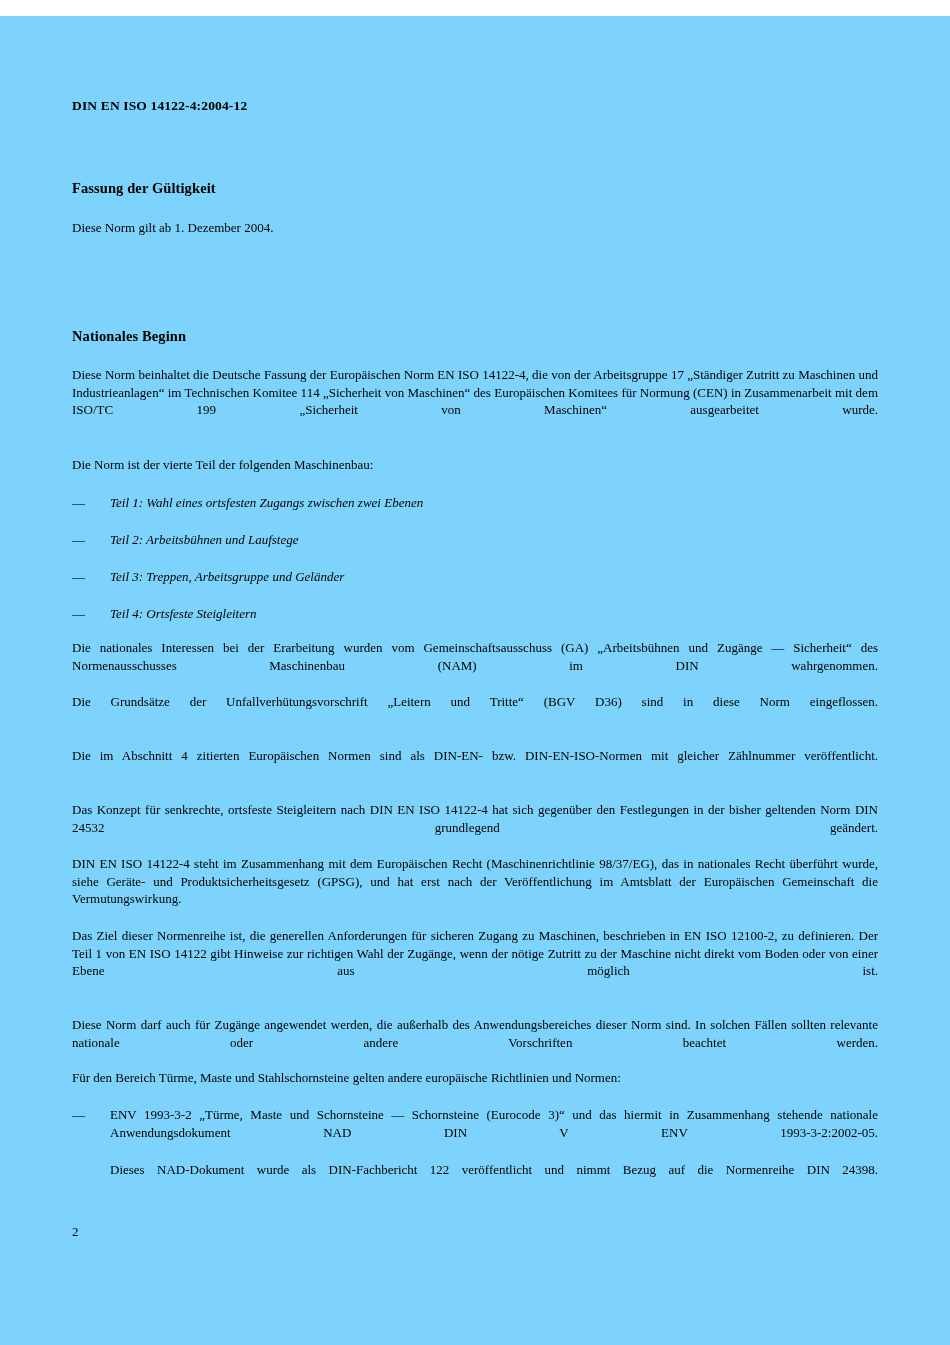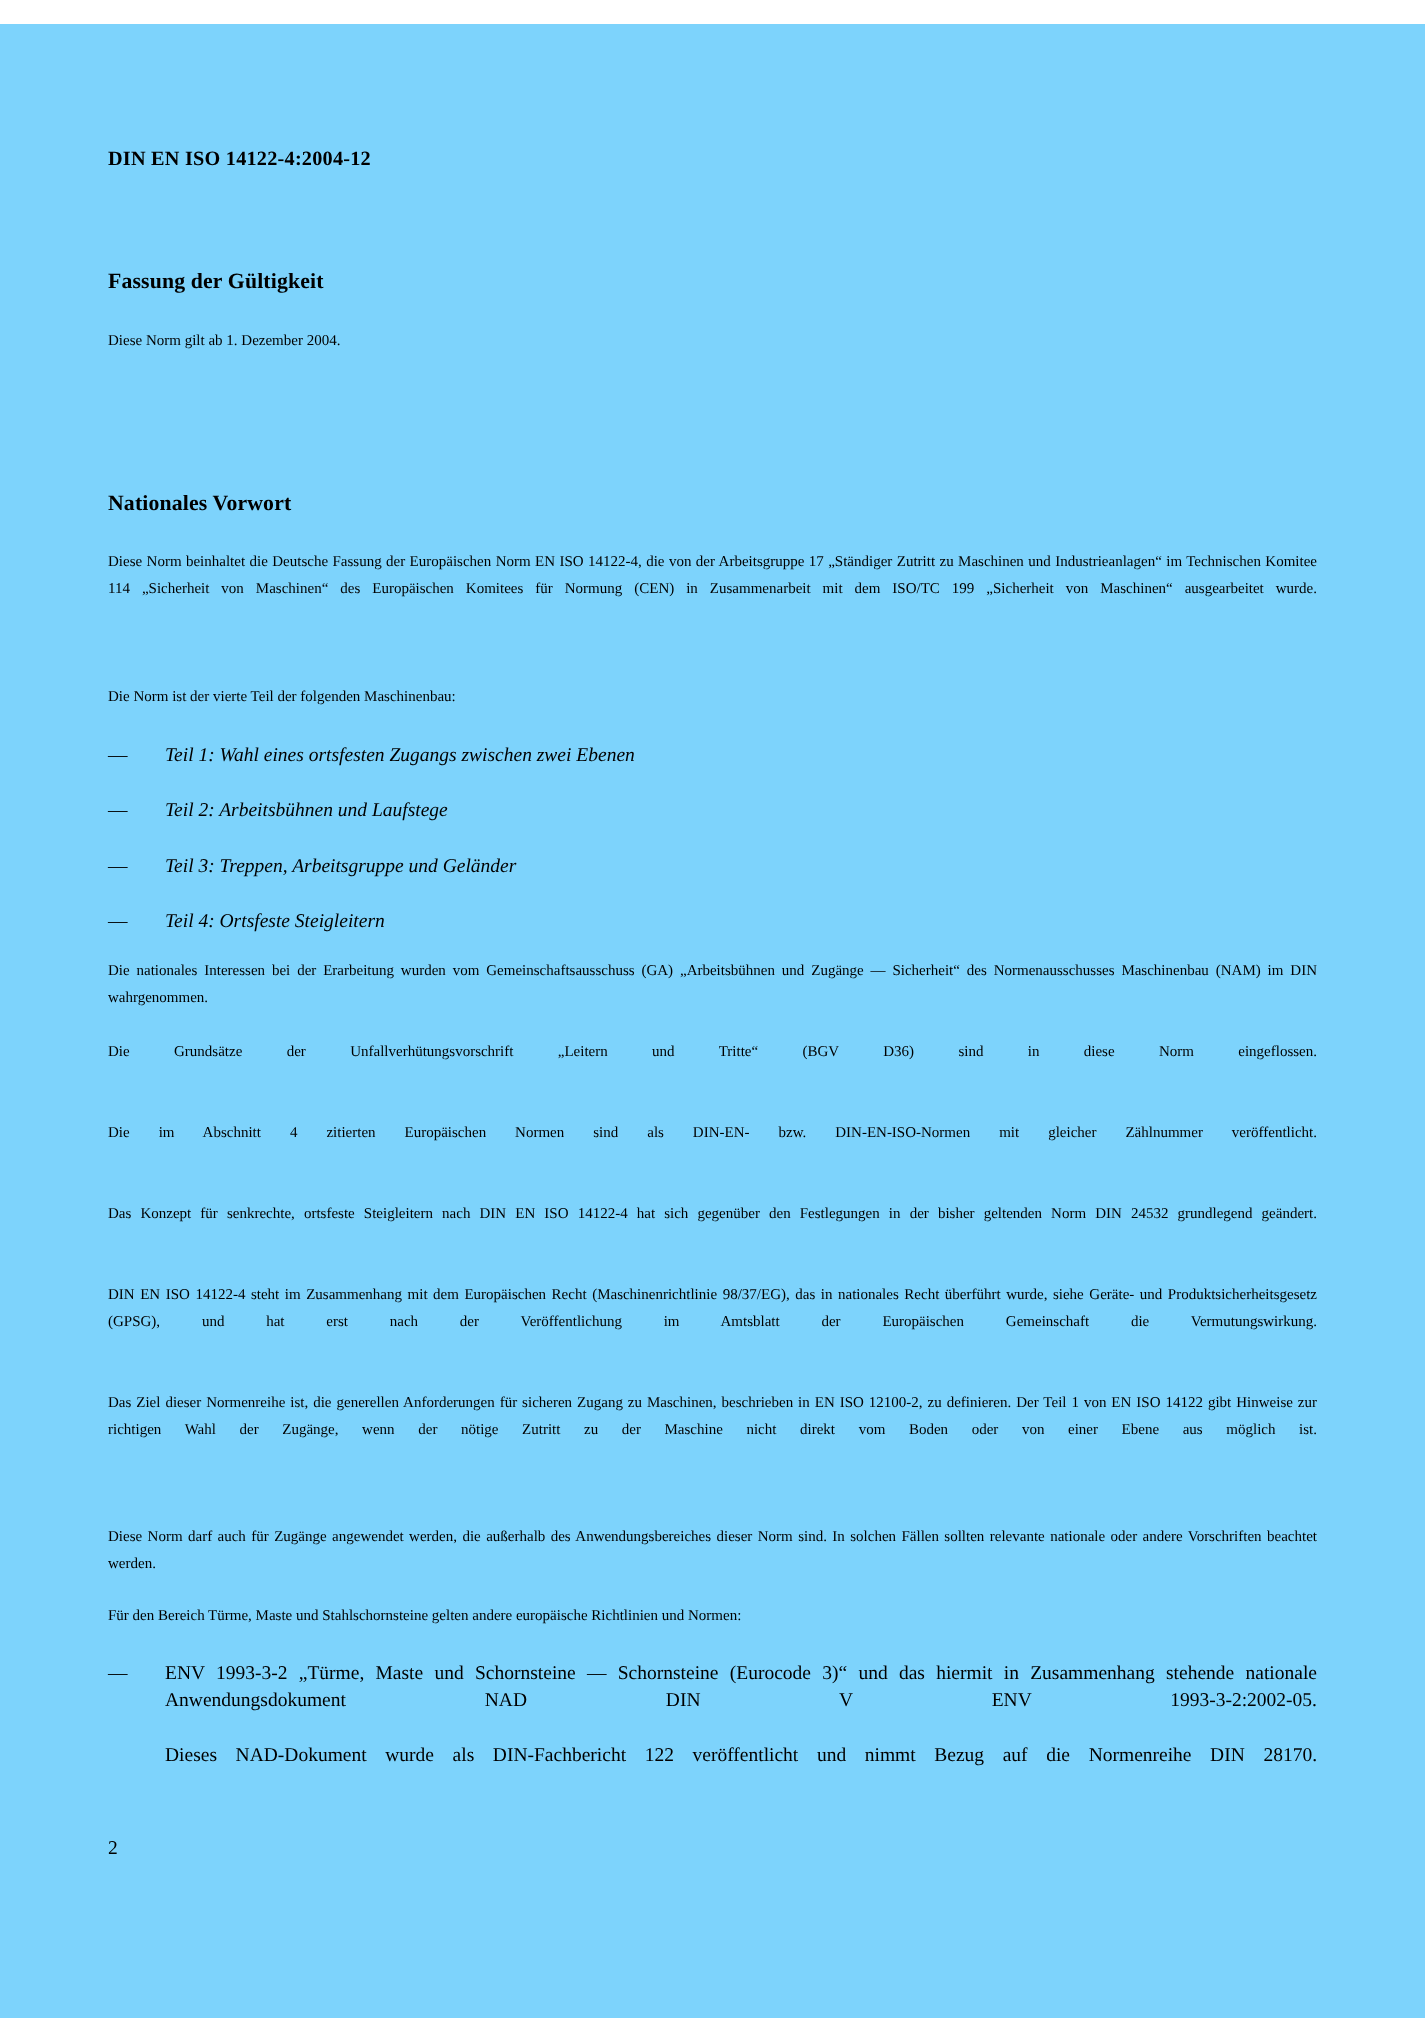--- a/index.html
+++ b/index.html
@@ -47,21 +47,21 @@
   }
 
   .h-validity  { position: absolute; left: 0; top: 164px; }
   .h-foreword  { position: absolute; left: 0; top: 312px; }
 
   
   .para {
     position: absolute;
     left: 0;
     width: 806px;
-    font-size: 10px;
+    font-size: 13px;
     line-height: 17.6px;
     text-align: justify;
     text-justify: inter-word;
     hyphens: none;
   }
   .para.left-align { text-align: left; }
 
   
   .para::after {
     content: "";
@@ -130,21 +130,21 @@
 
 <div class="page">
   <div class="content">
 
     <div class="doc-id">DIN EN ISO 14122-4:2004-12</div>
 
     <div class="heading h-validity">Fassung der Gültigkeit</div>
 
     <div class="para left-align no-stretch" style="top:203px;">Diese Norm gilt ab 1. Dezember 2004.</div>
 
-    <div class="heading h-foreword">Nationales Vorwort</div>
+    <div class="heading h-foreword">Nationales Beginn</div>
 
     <div class="para" style="top:350px;">Diese Norm beinhaltet die Deutsche Fassung der Europäischen Norm EN ISO 14122-4, die von der Arbeitsgruppe 17 „Ständiger Zutritt zu Maschinen und Industrieanlagen“ im Technischen Komitee 114 „Sicherheit von Maschinen“ des Europäischen Komitees für Normung (CEN) in Zusammenarbeit mit dem ISO/TC 199 „Sicherheit von Maschinen“ ausgearbeitet wurde.</div>
 
     <div class="para left-align no-stretch" style="top:440px;">Die Norm ist der vierte Teil der folgenden Maschinenbau:</div>
 
     <div class="dash-item" style="top:478px;">
       <span class="dash-mark">—</span>
       <span class="dash-text">Teil 1: Wahl eines ortsfesten Zugangs zwischen zwei Ebenen</span>
     </div>
 
@@ -177,18 +177,18 @@
 
     <div class="para" style="top:1000px;">Diese Norm darf auch für Zugänge angewendet werden, die außerhalb des Anwendungsbereiches dieser Norm sind. In solchen Fällen sollten relevante nationale oder andere Vorschriften beachtet werden.</div>
 
     <div class="para left-align no-stretch" style="top:1053px;">Für den Bereich Türme, Maste und Stahlschornsteine gelten andere europäische Richtlinien und Normen:</div>
 
     <div class="dash-item" style="top:1090px;">
       <span class="dash-mark">—</span>
       <span class="dash-text upright">ENV 1993-3-2 „Türme, Maste und Schornsteine — Schornsteine (Eurocode 3)“ und das hiermit in Zusammenhang stehende nationale Anwendungsdokument NAD DIN V ENV 1993-3-2:2002-05.</span>
     </div>
 
-    <div class="sub-para" style="top:1145px;">Dieses NAD-Dokument wurde als DIN-Fachbericht 122 veröffentlicht und nimmt Bezug auf die Normenreihe DIN 28170.</div>
+    <div class="sub-para" style="top:1145px;">Dieses NAD-Dokument wurde als DIN-Fachbericht 122 veröffentlicht und nimmt Bezug auf die Normenreihe DIN 24398.</div>
 
     <div class="folio">2</div>
 
   </div>
 </div>
 
 </body></html>

